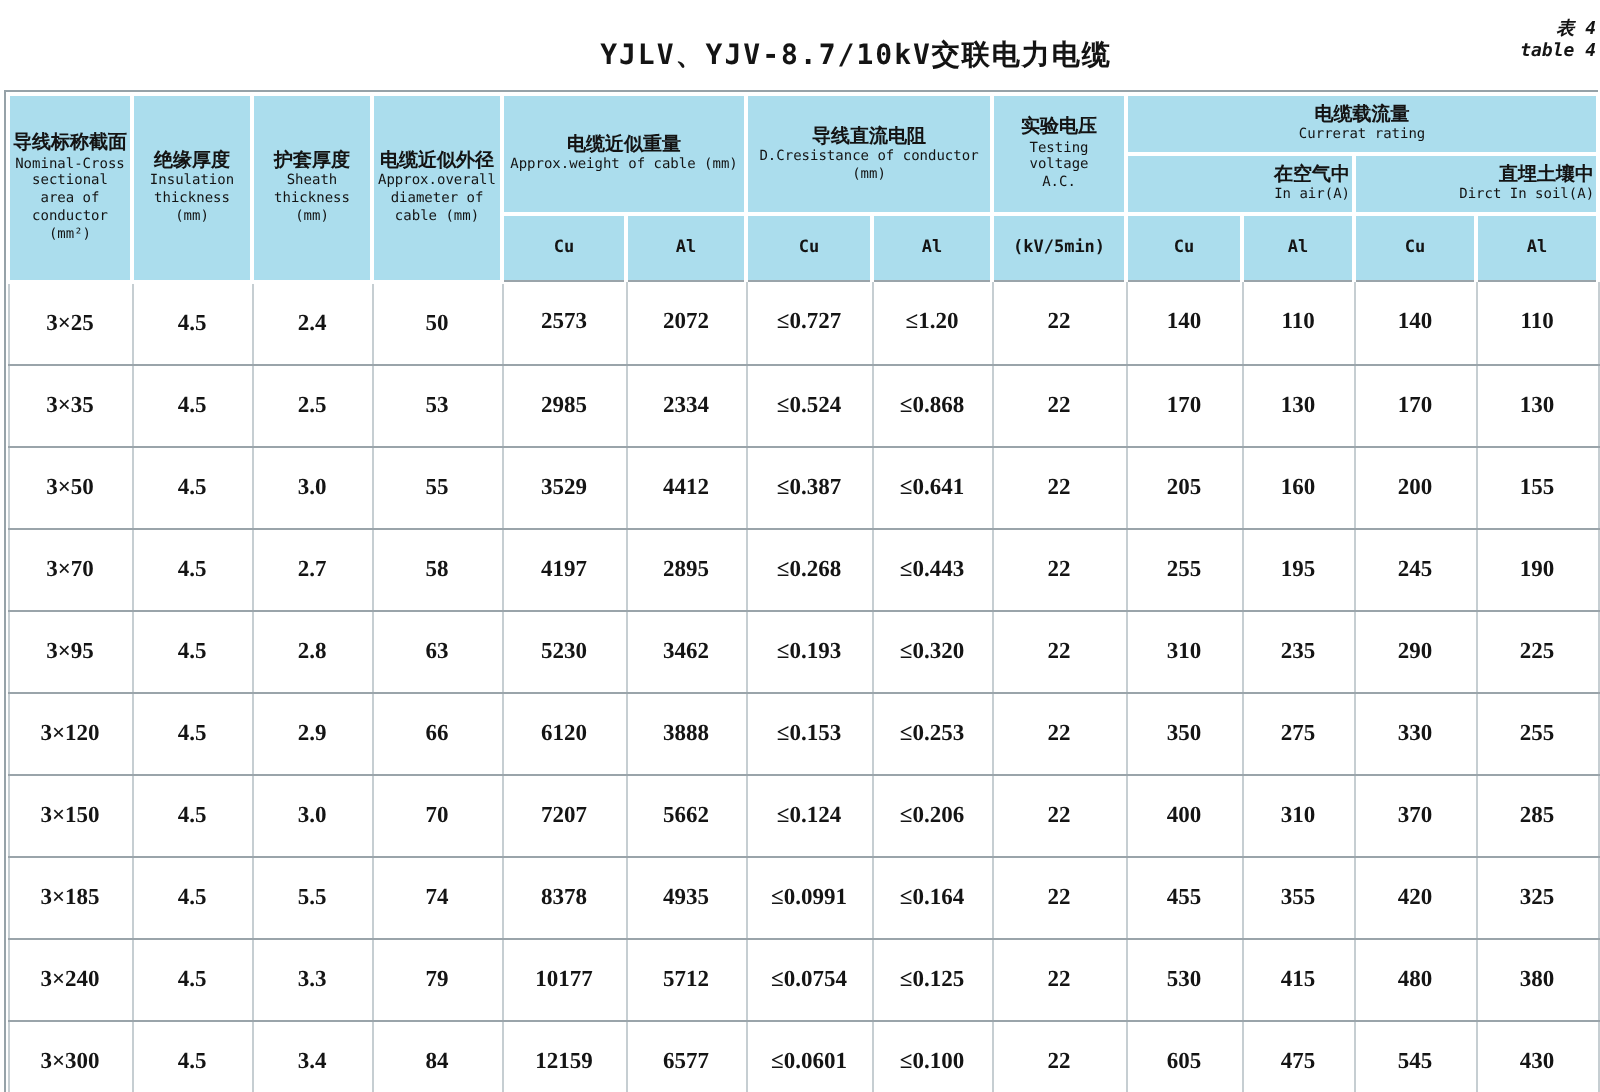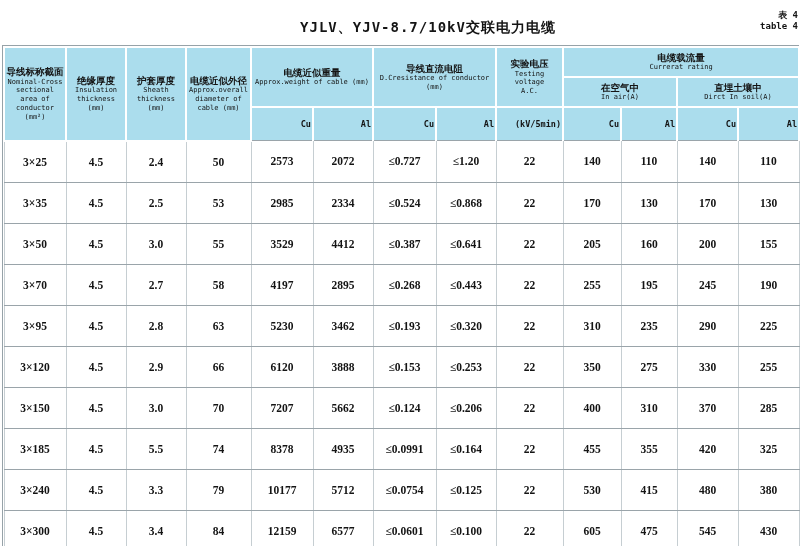--- a/index.html
+++ b/index.html
@@ -12,20 +12,21 @@
     position:absolute;top:19px;left:0;width:100%;
     text-align:center;font-weight:bold;font-size:14px;letter-spacing:1px;
     font-family:"DejaVu Sans Mono","DejaVu Sans",monospace;
     margin-left:28px;
   }
   .corner-label{
     position:absolute;top:10px;right:2px;text-align:right;
     font-weight:bold;font-size:9px;line-height:1.25;
     font-family:"DejaVu Sans Mono","DejaVu Sans",monospace;
     white-space:nowrap;
+    font-style:italic;
   }
   .tbl-wrap{
     position:absolute;left:2px;top:45px;width:795px;
     border:1px solid #96a2a8;
   }
   table{
     border-collapse:collapse;table-layout:fixed;width:100%;
   }
   thead td{
     background:#abdded;
@@ -38,25 +39,25 @@
     font-family:"DejaVu Sans",sans-serif;
     font-weight:bold;font-size:9.5px;line-height:1.2;
   }
   .en{
     font-family:"DejaVu Sans Mono",monospace;
     font-weight:normal;font-size:7px;line-height:1.25;
     overflow-wrap:break-word;
   }
   .unit-cell{
     font-family:"DejaVu Sans Mono",monospace;
-    font-weight:bold;font-size:8.5px;text-align:right;
+    font-weight:bold;font-size:8.5px;
   }
   td.hdr-voltage .en{max-width:50px;margin:0 auto;}
   tr.row-groups td{height:26px;}
-  tr.row-subgroups td{height:26px;}
+  tr.row-subgroups td{height:26px;text-align:right;}
   tr.units td{height:30px;}
   tbody td{
     background:#ffffff;
     border-left:1px solid #c6ced2;border-right:1px solid #c6ced2;
     border-top:1px solid #9aa4aa;border-bottom:1px solid #9aa4aa;
     height:38px;text-align:center;vertical-align:middle;
     font-family:"Liberation Serif",serif;
     font-weight:bold;font-size:11.5px;
   }
 </style>

